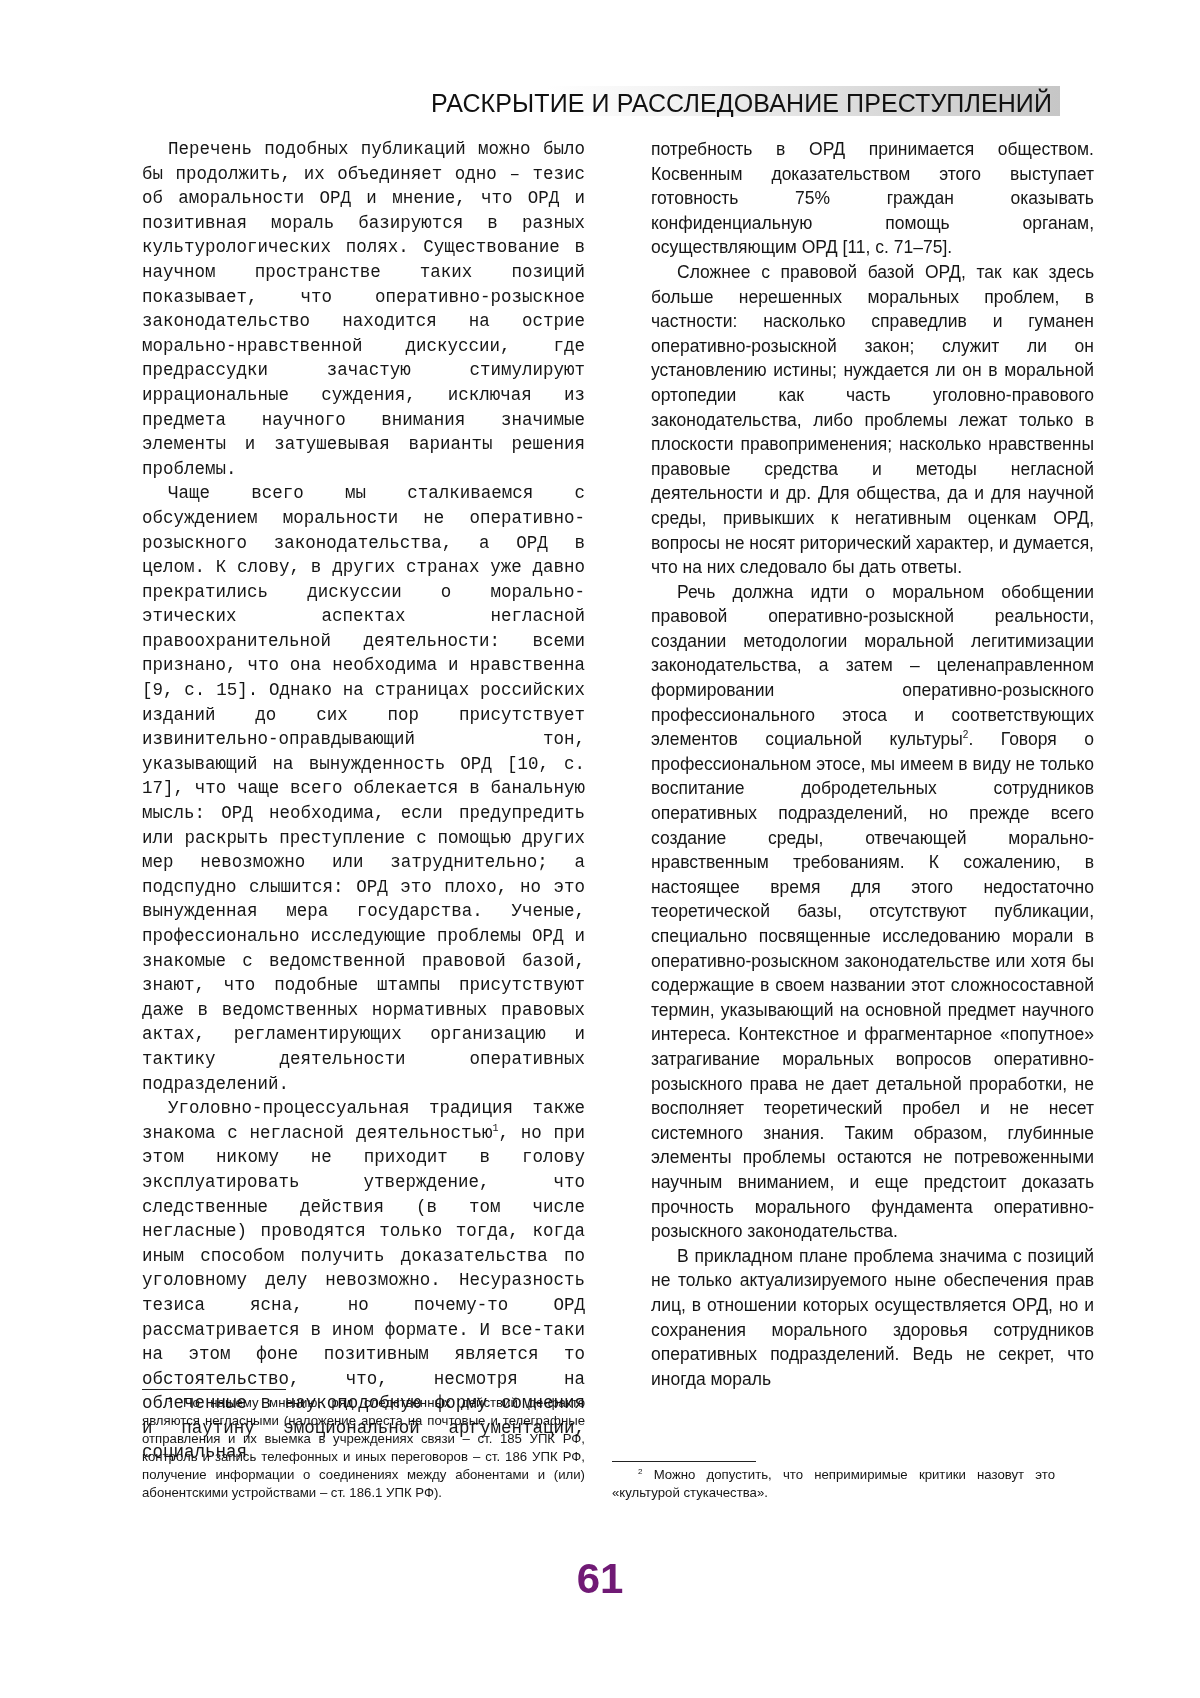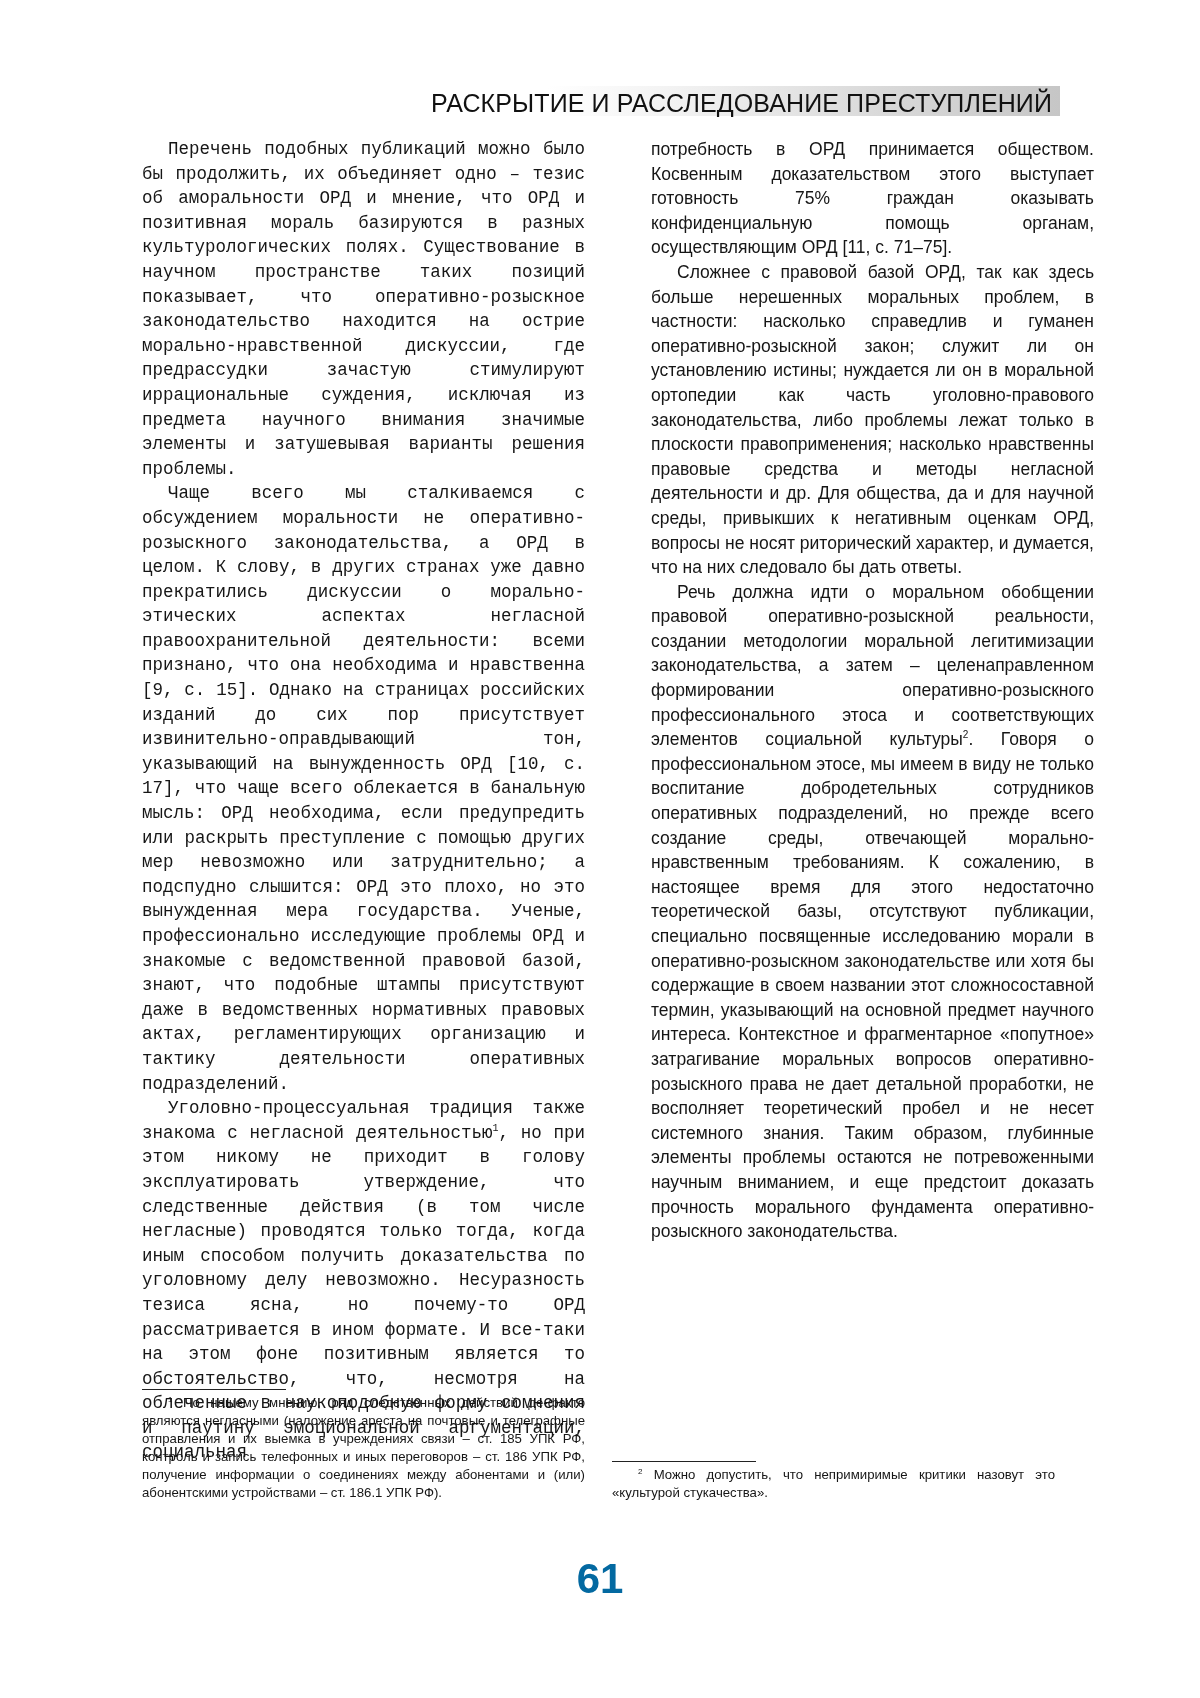--- a/index.html
+++ b/index.html
@@ -12,21 +12,21 @@
          text-align: justify; hyphens: manual; }
   .col-left { left: 142px; font-family: Liberation Mono, monospace; }
   .col-right { left: 612px; margin-left: 39px; }
   .col p { margin: 0; text-indent: 26px; }
   sup { font-size: 10px; line-height: 0; vertical-align: 7px; }
   .fn-rule { position: absolute; height: 1px; width: 144px; background: #222; }
   .fn { position: absolute; width: 443px; font-size: 13.2px; line-height: 17.9px; text-align: justify; }
   .fn p { margin: 0; text-indent: 26px; }
   .fn sup { font-size: 8px; vertical-align: 5px; }
   .page-number { position: absolute; left: 0; width: 1200px; top: 1555px; text-align: center;
-         font-size: 42px; font-weight: bold; color: #0369a1; }
+         font-size: 42px; font-weight: bold; color: #701a75; }
 </style>
 </head>
 <body>
 
 <div class="running-head">
   <span>РАСКРЫТИЕ И РАССЛЕДОВАНИЕ ПРЕСТУПЛЕНИЙ</span>
 </div>
 
 <div class="col col-left">
   <p>Перечень подобных публикаций можно было бы продолжить, их объединяет одно – тезис об аморальности ОРД и мнение, что ОРД и позитивная мораль базируются в разных культурологических полях. Существование в научном пространстве таких позиций показывает, что оперативно-розыскное законодательство находится на острие морально-нравственной дискуссии, где предрассудки зачастую стимулируют иррациональные суждения, исключая из предмета научного внимания значимые элементы и затушевывая варианты решения проблемы.</p>
@@ -36,20 +36,21 @@
 
 <div class="fn-rule" style="left:142px; top:1389px;"></div>
 <div class="fn" style="left:142px; top:1394px;">
   <p><sup>1</sup><span> По нашему мнению, ряд следственных действий де-факто являются негласными (наложение ареста на почтовые и телеграфные отправления и их выемка в учреждениях связи – ст. 185 УПК РФ, контроль и запись телефонных и иных переговоров – ст. 186 УПК РФ, получение информации о соединениях между абонентами и (или) абонентскими устройствами – ст. 186.1 УПК РФ).</span></p>
 </div>
 
 <div class="col col-right">
   <p style="text-indent:0">потребность в ОРД принимается обществом. Косвенным доказательством этого выступает готовность 75% граждан оказывать конфиденциальную помощь органам, осуществляющим ОРД [11, с. 71–75].</p>
   <p>Сложнее с правовой базой ОРД, так как здесь больше нерешенных моральных проблем, в частности: насколько справедлив и гуманен оперативно-розыскной закон; служит ли он установлению истины; нуждается ли он в моральной ортопедии как часть уголовно-правового законодательства, либо проблемы лежат только в плоскости правоприменения; насколько нравственны правовые средства и методы негласной деятельности и др. Для общества, да и для научной среды, привыкших к негативным оценкам ОРД, вопросы не носят риторический характер, и думается, что на них следовало бы дать ответы.</p>
   <p><span>Речь должна идти о моральном обобщении правовой оперативно-розыскной реальности, создании методологии моральной легитимизации законодательства, а затем – целенаправленном формировании оперативно-розыскного профессионального этоса и соответствующих элементов социальной культуры</span><sup>2</sup><span>. Говоря о профессиональном этосе, мы имеем в виду не только воспитание добродетельных сотрудников оперативных подразделений, но прежде всего создание среды, отвечающей морально-нравственным требованиям. К сожалению, в настоящее время для этого недостаточно теоретической базы, отсутствуют публикации, специально посвященные исследованию морали в оперативно-розыскном законодательстве или хотя бы содержащие в своем названии этот сложносоставной термин, указывающий на основной предмет научного интереса. Контекстное и фрагментарное «попутное» затрагивание моральных вопросов оперативно-розыскного права не дает детальной проработки, не восполняет теоретический пробел и не несет системного знания. Таким образом, глубинные элементы проблемы остаются не потревоженными научным вниманием, и еще предстоит доказать прочность морального фундамента оперативно-розыскного законодательства.</span></p>
+  <p>В прикладном плане проблема значима с позиций не только актуализируемого ныне обеспечения прав лиц, в отношении которых осуществляется ОРД, но и сохранения морального здоровья сотрудников оперативных подразделений. Ведь не секрет, что иногда мораль</p>
 </div>
 
 <div class="fn-rule" style="left:612px; top:1461px;"></div>
 <div class="fn" style="left:612px; top:1466px;">
   <p><sup>2</sup><span> Можно допустить, что непримиримые критики назовут это «культурой стукачества».</span></p>
 </div>
 
 <div class="page-number">61</div>
 
 </body></html>

